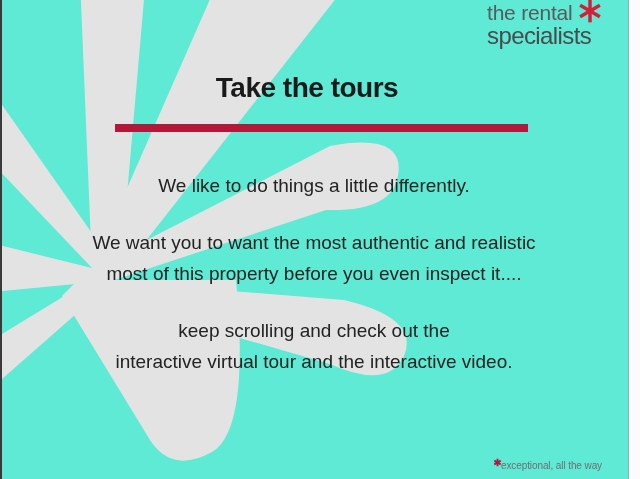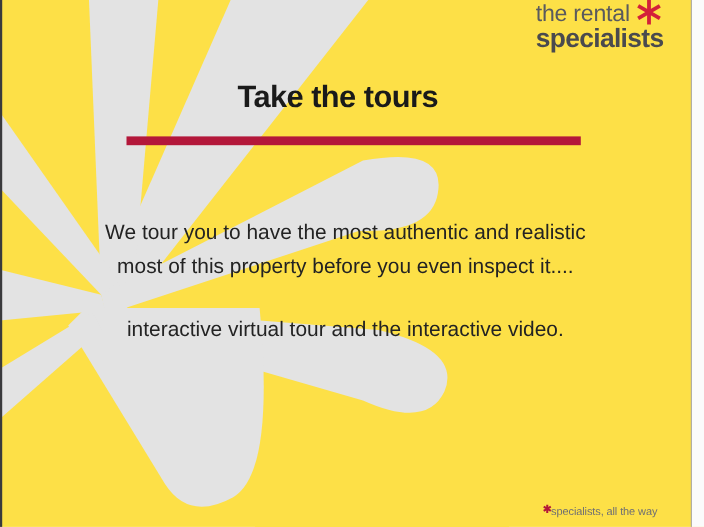--- a/index.html
+++ b/index.html
@@ -8,21 +8,21 @@
     background: #ffffff;
   }
   body {
     font-family: "Liberation Sans", sans-serif;
   }
 
   #slide {
     position: relative;
     width: 640px;
     height: 479px;
-    background: #fde047;
+    background: #5eead4;
     overflow: hidden;
   }
 
   
   .edge-left {
     position: absolute;
     left: 0;
     top: 0;
     width: 2px;
     height: 479px;
@@ -73,21 +73,21 @@
   .logo-line1 {
     font-size: 21px;
     color: #5a5a5e;
     letter-spacing: -0.2px;
     white-space: nowrap;
     font-weight: 400;
   }
   .logo-line2 {
     font-size: 24px;
     color: #4a4a4e;
-    font-weight: 700;
+    font-weight: 400;
     letter-spacing: -0.6px;
     white-space: nowrap;
     margin-top: 1px;
   }
   .logo-star {
     position: absolute;
     left: 90px;
     top: -4px;
     width: 26px;
     height: 26px;
@@ -192,35 +192,37 @@
         <line x1="2.9" y1="6.7" x2="21.1" y2="17.3"></line>
         <line x1="2.9" y1="17.3" x2="21.1" y2="6.7"></line>
       </g>
     </svg>
   </div>
 
   <div class="title">Take the tours</div>
   <div class="title-rule"></div>
 
   <div class="body-copy">
+    <p class="para">We like to do things a little differently.</p>
     <div class="gap-1"></div>
-    <p class="para">We tour you to have the most authentic and realistic</p>
+    <p class="para">We want you to want the most authentic and realistic</p>
     <p class="para">most of this property before you even inspect it....</p>
     <div class="gap-2"></div>
+    <p class="para">keep scrolling and check out the</p>
     <p class="para">interactive virtual tour and the interactive video.</p>
   </div>
 
   <div class="tagline">
     <svg class="tagline-star" viewBox="0 0 24 24" aria-hidden="true">
       <g stroke="#b3173a" stroke-width="5" stroke-linecap="butt">
         <line x1="12" y1="2" x2="12" y2="22"></line>
         <line x1="3.4" y1="7" x2="20.6" y2="17"></line>
         <line x1="3.4" y1="17" x2="20.6" y2="7"></line>
       </g>
     </svg>
-    <span class="tagline-text">specialists, all the way</span>
+    <span class="tagline-text">exceptional, all the way</span>
   </div>
 
   <div class="right-tint"></div>
   <div class="edge-left"></div>
   <div class="edge-right"></div>
 
 </div>
 
 </body></html>

